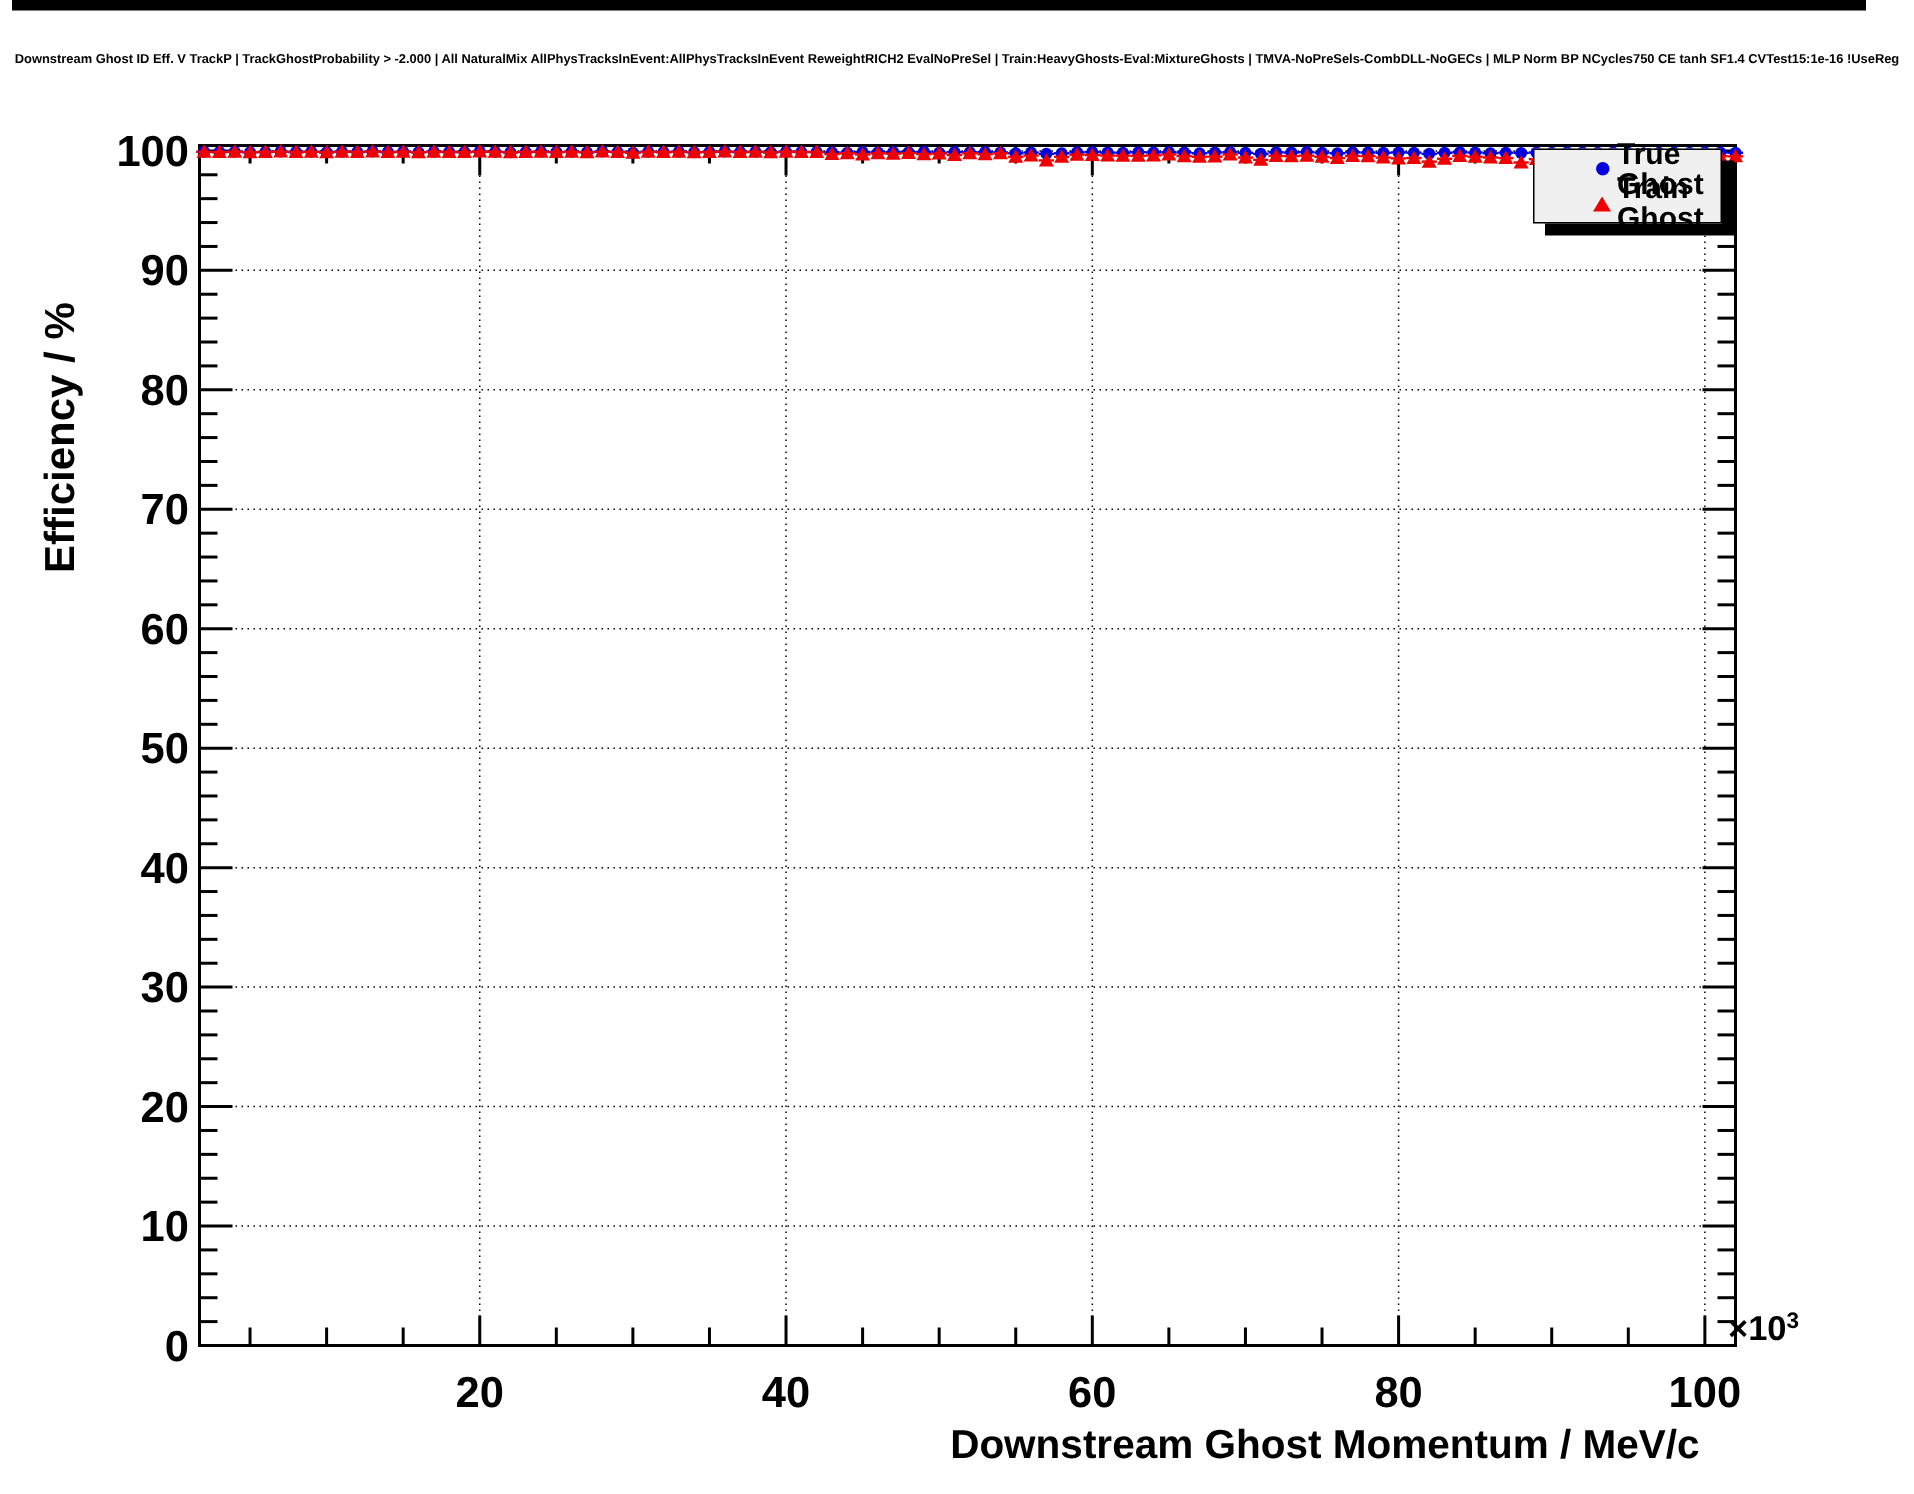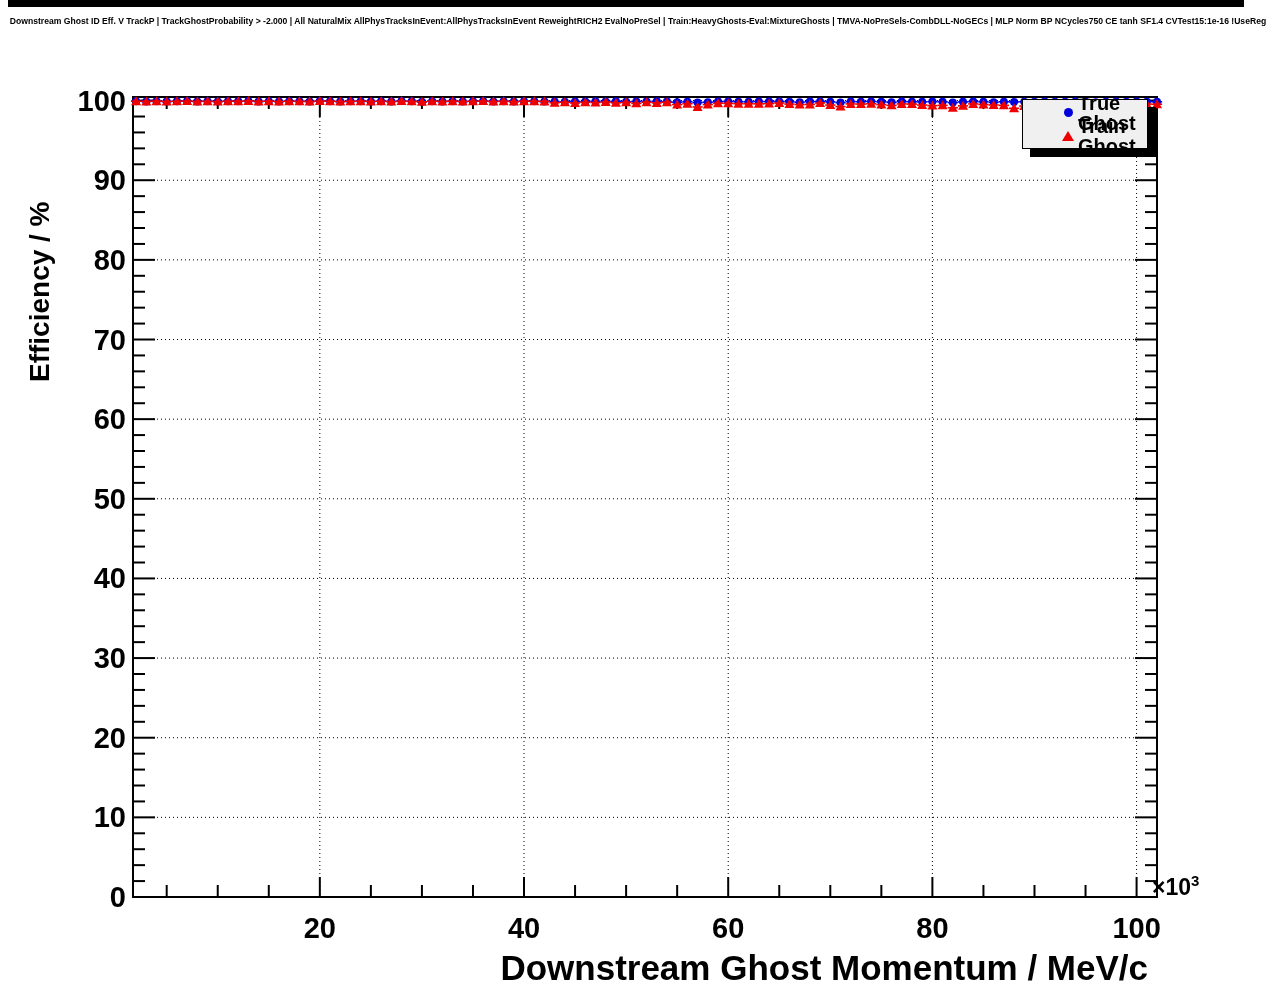--- a/index.html
+++ b/index.html
@@ -4,30 +4,30 @@
 <style>
   html,body{margin:0;padding:0;}
   body{
     width:1276px;height:996px;position:relative;background:#ffffff;
     font-family:"Liberation Sans",sans-serif;overflow:hidden;
   }
   .top-bar{
     position:absolute;left:8px;top:0;width:1236px;height:7px;background:#000;
   }
   .canvas-title{
-    position:absolute;left:0;top:16px;width:1276px;text-align:center;
+    position:absolute;left:0;top:34px;width:1276px;text-align:center;
     font-size:8.6px;font-weight:bold;color:#000;white-space:nowrap;
   }
   .plot-svg{position:absolute;left:0;top:0;width:1276px;height:996px;}
   .y-axis-title{
     position:absolute;left:24px;top:382px;transform:rotate(-90deg);
     transform-origin:top left;font-size:28px;font-weight:bold;color:#000;white-space:nowrap;
   }
   .x-axis-title{
-    position:absolute;right:128px;top:948px;font-size:35px;font-weight:bold;color:#000;white-space:nowrap;
+    position:absolute;right:143px;top:948px;font-size:27px;font-weight:bold;color:#000;white-space:nowrap;
   }
   .x-exponent{
     position:absolute;left:1152px;top:872px;font-size:23px;font-weight:bold;color:#000000;white-space:nowrap;
   }
   .x-exponent sup{font-size:15px;}
   .legend{
     position:absolute;left:1022px;top:99px;width:126px;height:50px;
     background:#f0f0f0;border:1px solid #000;box-shadow:8px 8px 0 0 #000;
     display:flex;flex-direction:column;justify-content:space-around;padding:1px 0;
     box-sizing:border-box;z-index:5;

